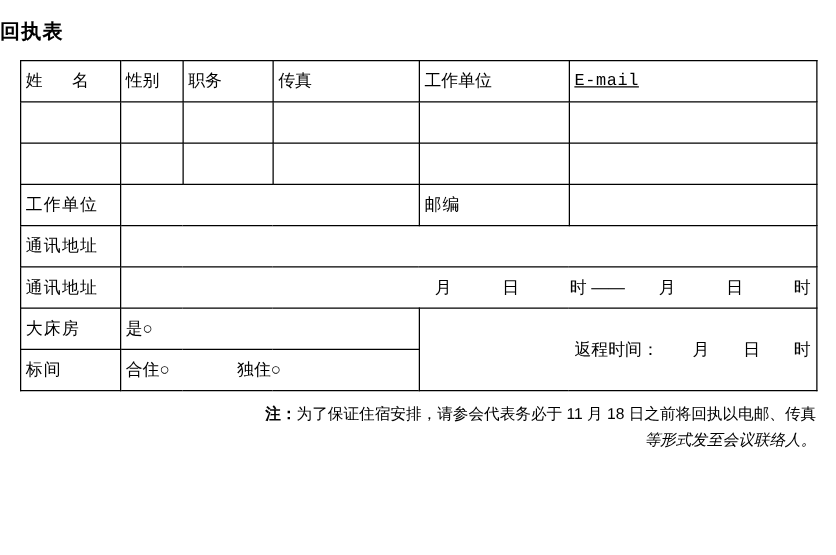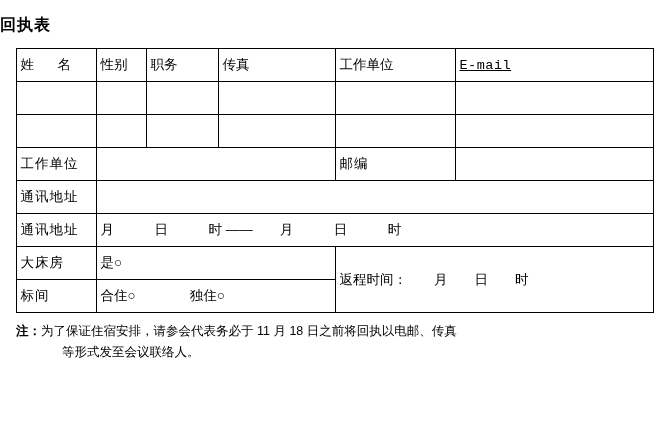--- a/index.html
+++ b/index.html
@@ -40,48 +40,49 @@
     padding: 0 4px;
     vertical-align: middle;
   }
   .c-left { text-align: left; padding-left: 8px; }
   .mono { font-family: "Liberation Mono", monospace; font-size: 13px; letter-spacing: 0.5px; text-decoration: underline; }
   .hdr { height: 38px; }
   .sp-name { letter-spacing: 5px; }
   .blank { }
   .tall { height: 40px; }
   .date-line {
-    text-align: left;
+    text-align: right;
     font-size: 13.5px;
     white-space: pre;
   }
   .roomcell {
     text-align: left;
     padding-left: 10px;
     font-size: 13.5px;
   }
   .note {
     width: 637px;
     margin: 8px auto 0 auto;
     font-size: 12.5px;
     line-height: 1.7;
-    text-align: left;
+    text-align: right;
   }
   .note b { font-weight: bold; }
   .note-indent {
     display: block;
     padding-left: 46px;
+    font-style: italic;
   }
   .label-cell {
     text-align: left;
     font-size: 13.5px;
     letter-spacing: 1px;
   }
   .return-cell {
-    text-align: left;
+    text-align: right;
     padding-left: 12px;
     font-size: 13.5px;
     white-space: pre;
     font-family: Liberation Mono, monospace;
   }
 </style>
 </head>
 <body>
 
 <div class="page">

